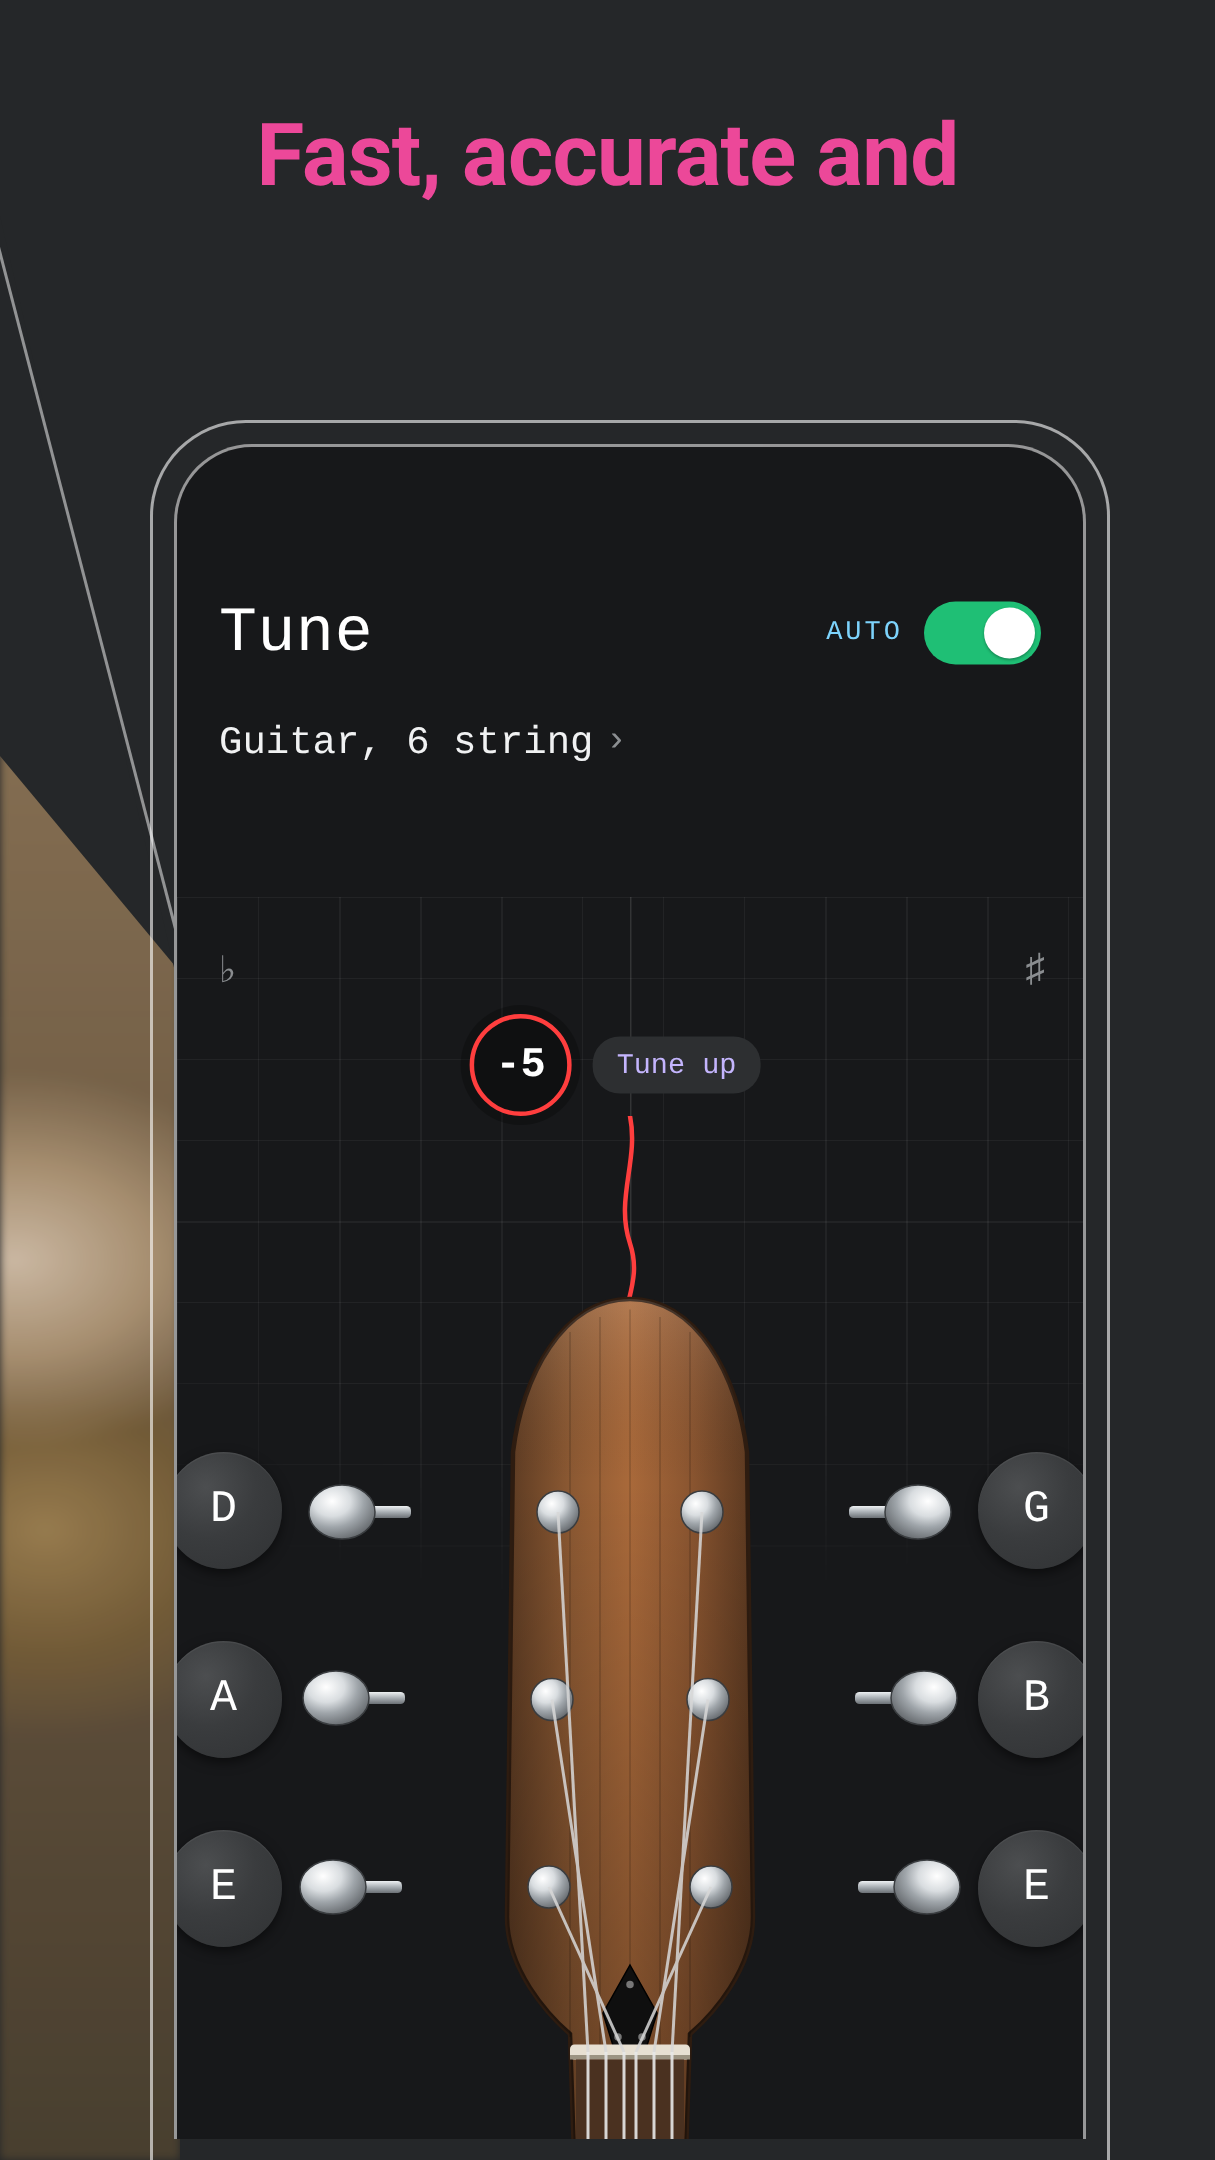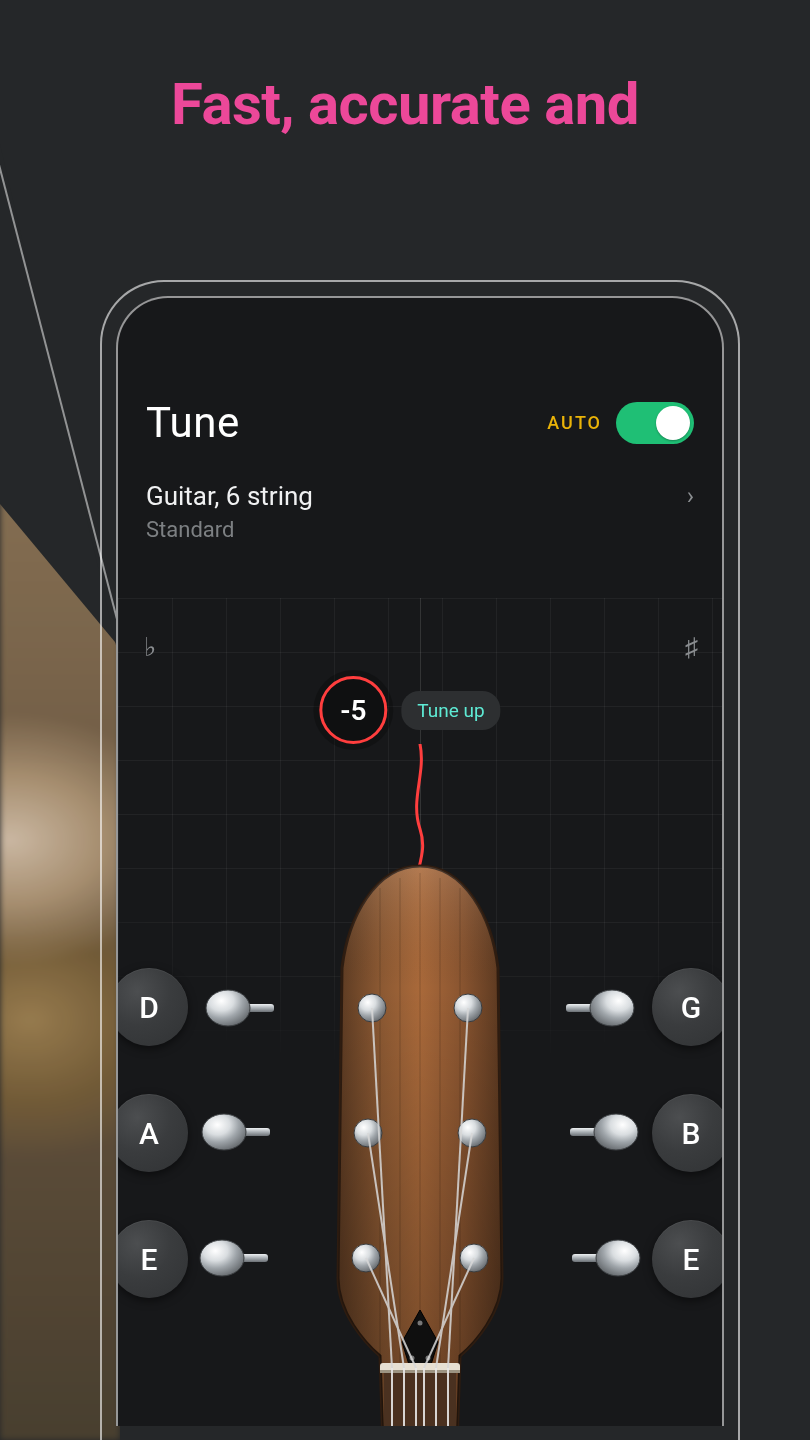--- a/index.html
+++ b/index.html
@@ -71,20 +71,21 @@
   }
   .phone-inner {
     width: 100%;
     height: 100%;
     border: 2px solid rgba(255,255,255,0.55);
     border-bottom: none;
     border-radius: 52px 52px 0 0;
     background: #17181a;
     position: relative;
     overflow: hidden;
+    font-family: Liberation Mono, monospace;
   }
 
   .screen {
     position: absolute;
     inset: 0;
     padding: 28px 28px 0 28px;
     color: #fff;
   }
 
   .topbar {
@@ -99,21 +100,21 @@
     letter-spacing: 0.5px;
   }
   .auto-wrap {
     display: flex;
     align-items: center;
     gap: 14px;
   }
   .auto-label {
     font-size: 18px;
     letter-spacing: 2px;
-    color: #eab308;
+    color: #7dd3fc;
     font-weight: 500;
   }
   .toggle {
     width: 78px; height: 42px;
     background: #1fbf75;
     border-radius: 21px;
     position: relative;
   }
   .toggle .knob {
     position: absolute;
@@ -122,21 +123,20 @@
     background: #fff;
     border-radius: 50%;
     box-shadow: 0 1px 2px rgba(0,0,0,0.3);
   }
 
   .inst-row {
     margin-top: 34px;
     display: flex;
     align-items: center;
     gap: 8px;
-    justify-content: space-between;
   }
   .inst-name { font-size: 26px; color: #f0f1f2; }
   .chev { color: #8c8f92; font-size: 24px; line-height: 1; }
   .tuning-name { margin-top: 6px; font-size: 22px; color: #7d8083; }
 
   
   .tuner-area {
     position: absolute;
     left: 0; right: 0;
     top: 300px;
@@ -184,21 +184,21 @@
     display: flex;
     align-items: center;
     justify-content: center;
     font-size: 28px;
     font-weight: 600;
     color: #fff;
     box-shadow: 0 0 0 6px rgba(0,0,0,0.25);
   }
   .hint {
     background: #2d2f31;
-    color: #5eead4;
+    color: #c4b5fd;
     font-size: 19px;
     padding: 8px 16px;
     border-radius: 18px;
   }
   .needle {
     position: absolute;
     left: calc(50% - 24px);
     top: 146px;
     width: 48px;
     height: 170px;
@@ -268,21 +268,20 @@
           <div class="toggle">
             <div class="knob"></div>
           </div>
         </div>
       </div>
 
       <div class="inst-row">
         <span class="inst-name">Guitar, 6 string</span>
         <span class="chev">›</span>
       </div>
-      <div class="tuning-name">Standard</div>
 
       <div class="tuner-area">
         <div class="grid"></div>
         <div class="grid-center"></div>
         <div class="flat">♭</div>
         <div class="sharp">♯</div>
 
         <div class="meter">
           <div class="cents">-5</div>
           <div class="hint">Tune up</div>

